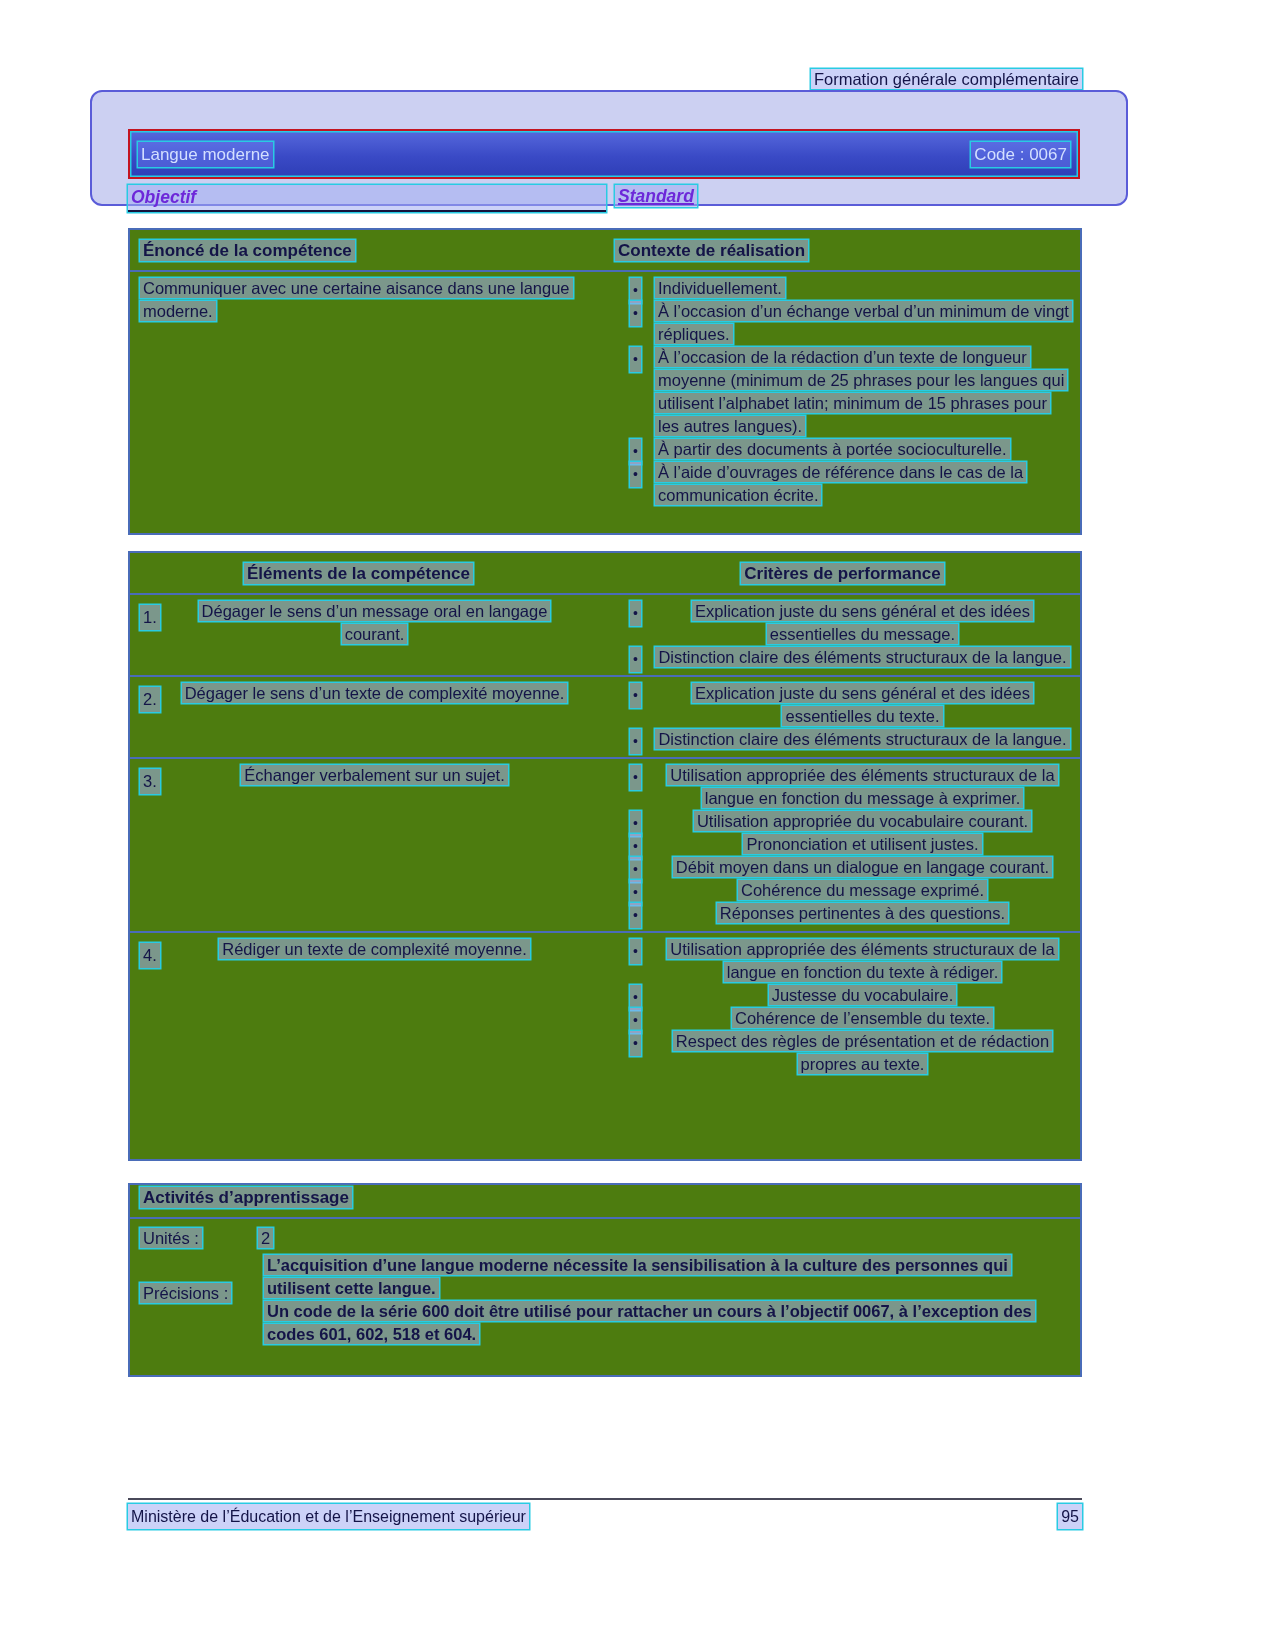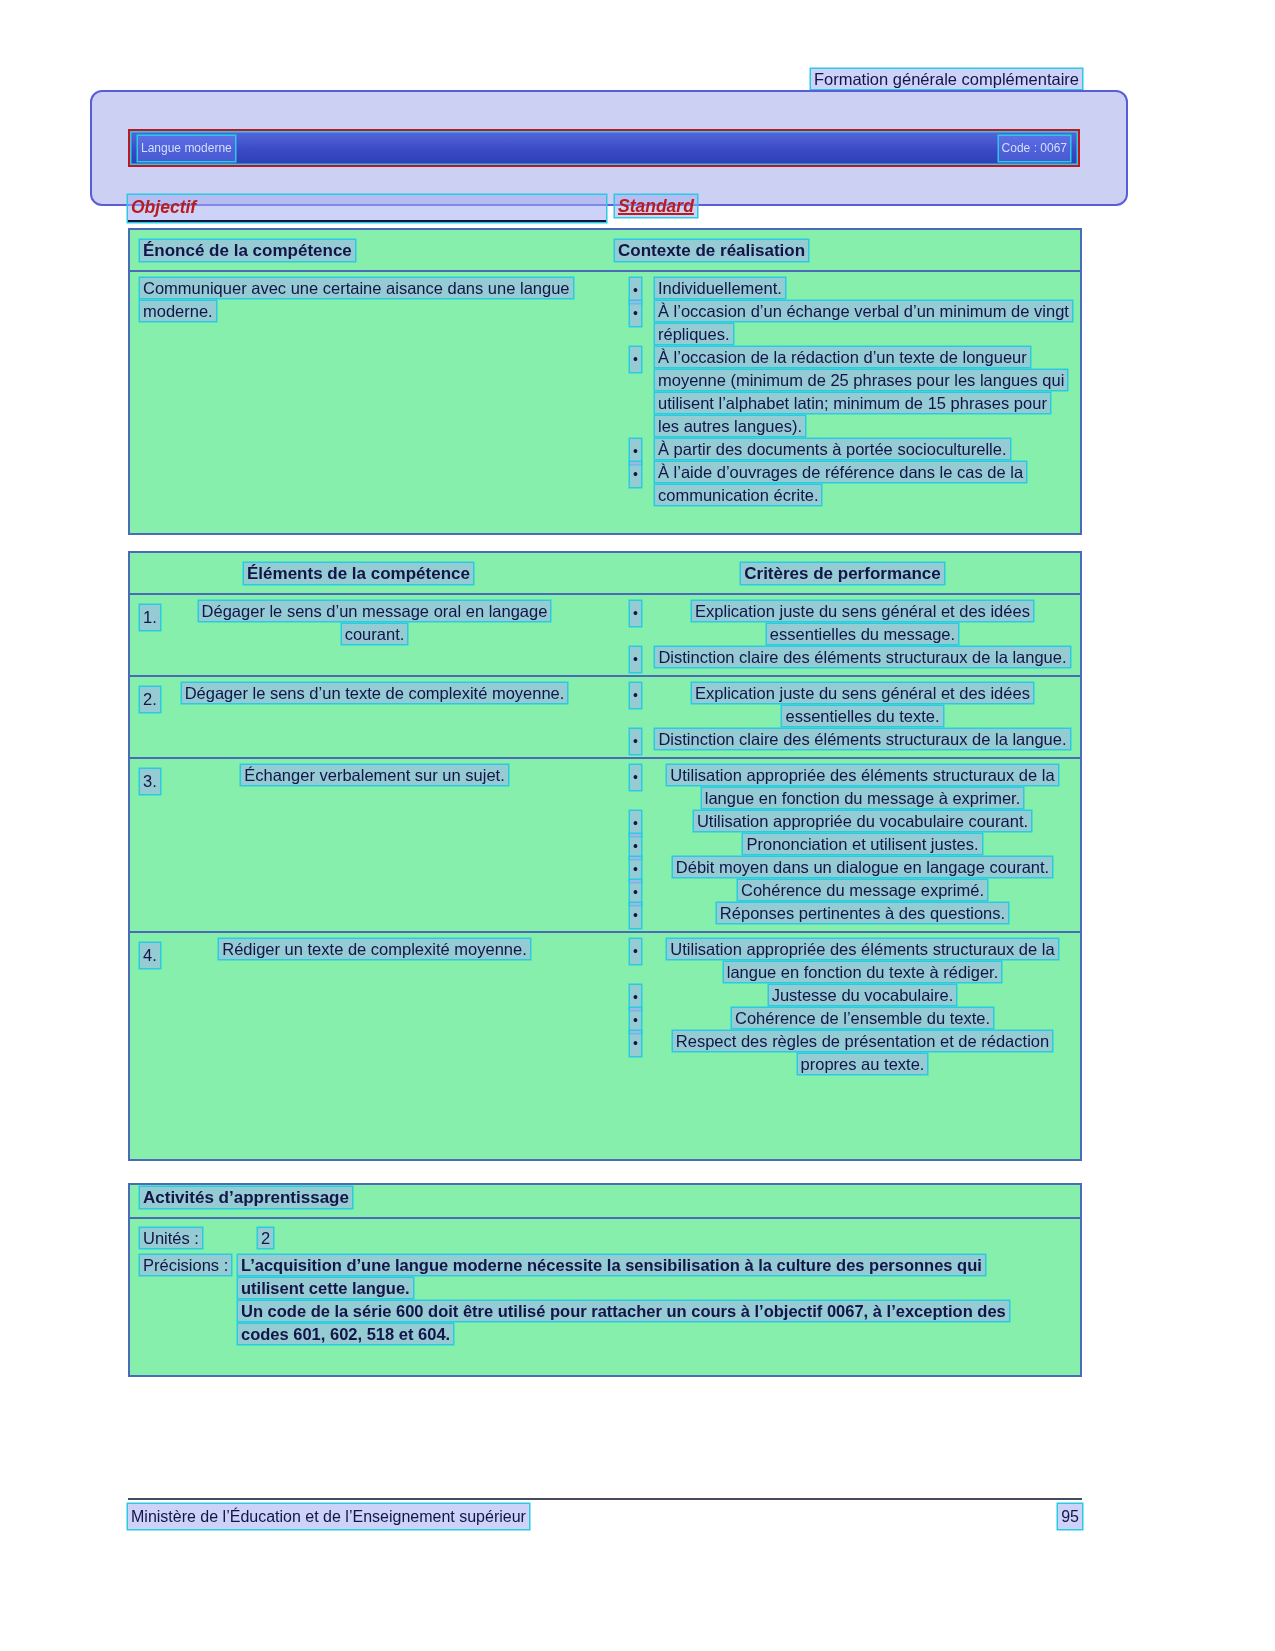--- a/index.html
+++ b/index.html
@@ -23,40 +23,40 @@
     position:absolute; left:128px; top:68px; width:954px; text-align:right;
   }
 
   .top-box {
     position:absolute; left:90px; top:90px; width:1038px; height:116px;
     border:2px solid #5a5cd8; border-radius:12px; background:#ccd0f2;
     box-sizing:border-box;
   }
 
   .title-bar {
-    position:absolute; left:128px; top:129px; width:952px; height:38px;
+    position:absolute; left:128px; top:129px; width:952px; height:50px;
     box-sizing:border-box; border:2.5px solid #c41420;
     background: linear-gradient(180deg, #5668dc 0%, #3a4ac6 55%, #2e3eb6 100%);
     box-shadow: inset 0 0 0 1.5px #29cbe3;
     display:flex; align-items:center; justify-content:space-between;
-    padding:0 8px; font-size:12px;
+    padding:0 8px; font-size:17px;
   }
   .bar-text { color:#d3dfff; background: rgba(120,140,255,0.35); }
 
   .obj-std {
-    position:absolute; left:128px; top:195px; width:954px; display:flex;
-    font-weight:bold; font-style:italic; font-size:17.5px; color:#b91c1c;
+    position:absolute; left:128px; top:185px; width:954px; display:flex;
+    font-weight:bold; font-style:italic; font-size:17.5px; color:#6d28d9;
   }
   .obj-left { width:487px; }
   .obj-line { display:inline-block; width:472px; border-bottom:2.5px solid #14143c; padding-bottom:1px; }
   .underline { text-decoration:underline; text-decoration-thickness:2px; }
 
   .tbl {
     position:absolute; left:128px; width:954px; box-sizing:border-box;
-    border:2.5px solid #4a6cb8; background:#86efac;
+    border:2.5px solid #4a6cb8; background:#4d7c0f;
   }
   #tbl-enonce { top:228px; min-height:307px; }
   #tbl-elements { top:551px; min-height:610px;text-align:center; }
   #tbl-activites { top:1183px; min-height:194px; }
 
   .tbl-head { display:flex; border-bottom:2px solid #4a6cb8; padding:9px 0 8px; font-weight:bold; font-size:17px; }
   .tbl-row  { display:flex; padding:5px 0 6px; }
   .tbl-row + .tbl-row { border-top:2px solid #4a6cb8; }
 
   .c1 { width:485px; box-sizing:border-box; position:relative; }
@@ -66,21 +66,21 @@
   .c2 { flex:1; padding-right:10px; box-sizing:border-box; }
 
   .blist { list-style:none; margin:0; padding:0; }
   .blist li { position:relative; padding-left:40px; }
   .bullet { position:absolute; left:15px; top:1px; font-size:14px; }
 
   .tbl-head2 { border-bottom:2px solid #4a6cb8; padding:1px 0 8px 10px; font-weight:bold; font-size:17px; }
   .act-body { padding:6px 0 10px; }
   .act-row { display:flex; padding:2px 0; }
   .act-label { padding-left:10px; box-sizing:border-box; }
-  .act-label.fixed { width:108px; }
+  .act-label.fixed { width:134px;margin-top:28px; }
   .ml18 { margin-left:18px; }
   .ml56 { margin-left:56px; }
   .prec-content { width:770px;font-weight:bold; }
   .prec-content p { margin:0; }
 
   .footer {
     position:absolute; left:128px; top:1498px; width:954px;
     border-top:2px solid #4a4a5a; padding-top:4px;
     display:flex; justify-content:space-between;
     font-weight:normal; font-size:16px;

